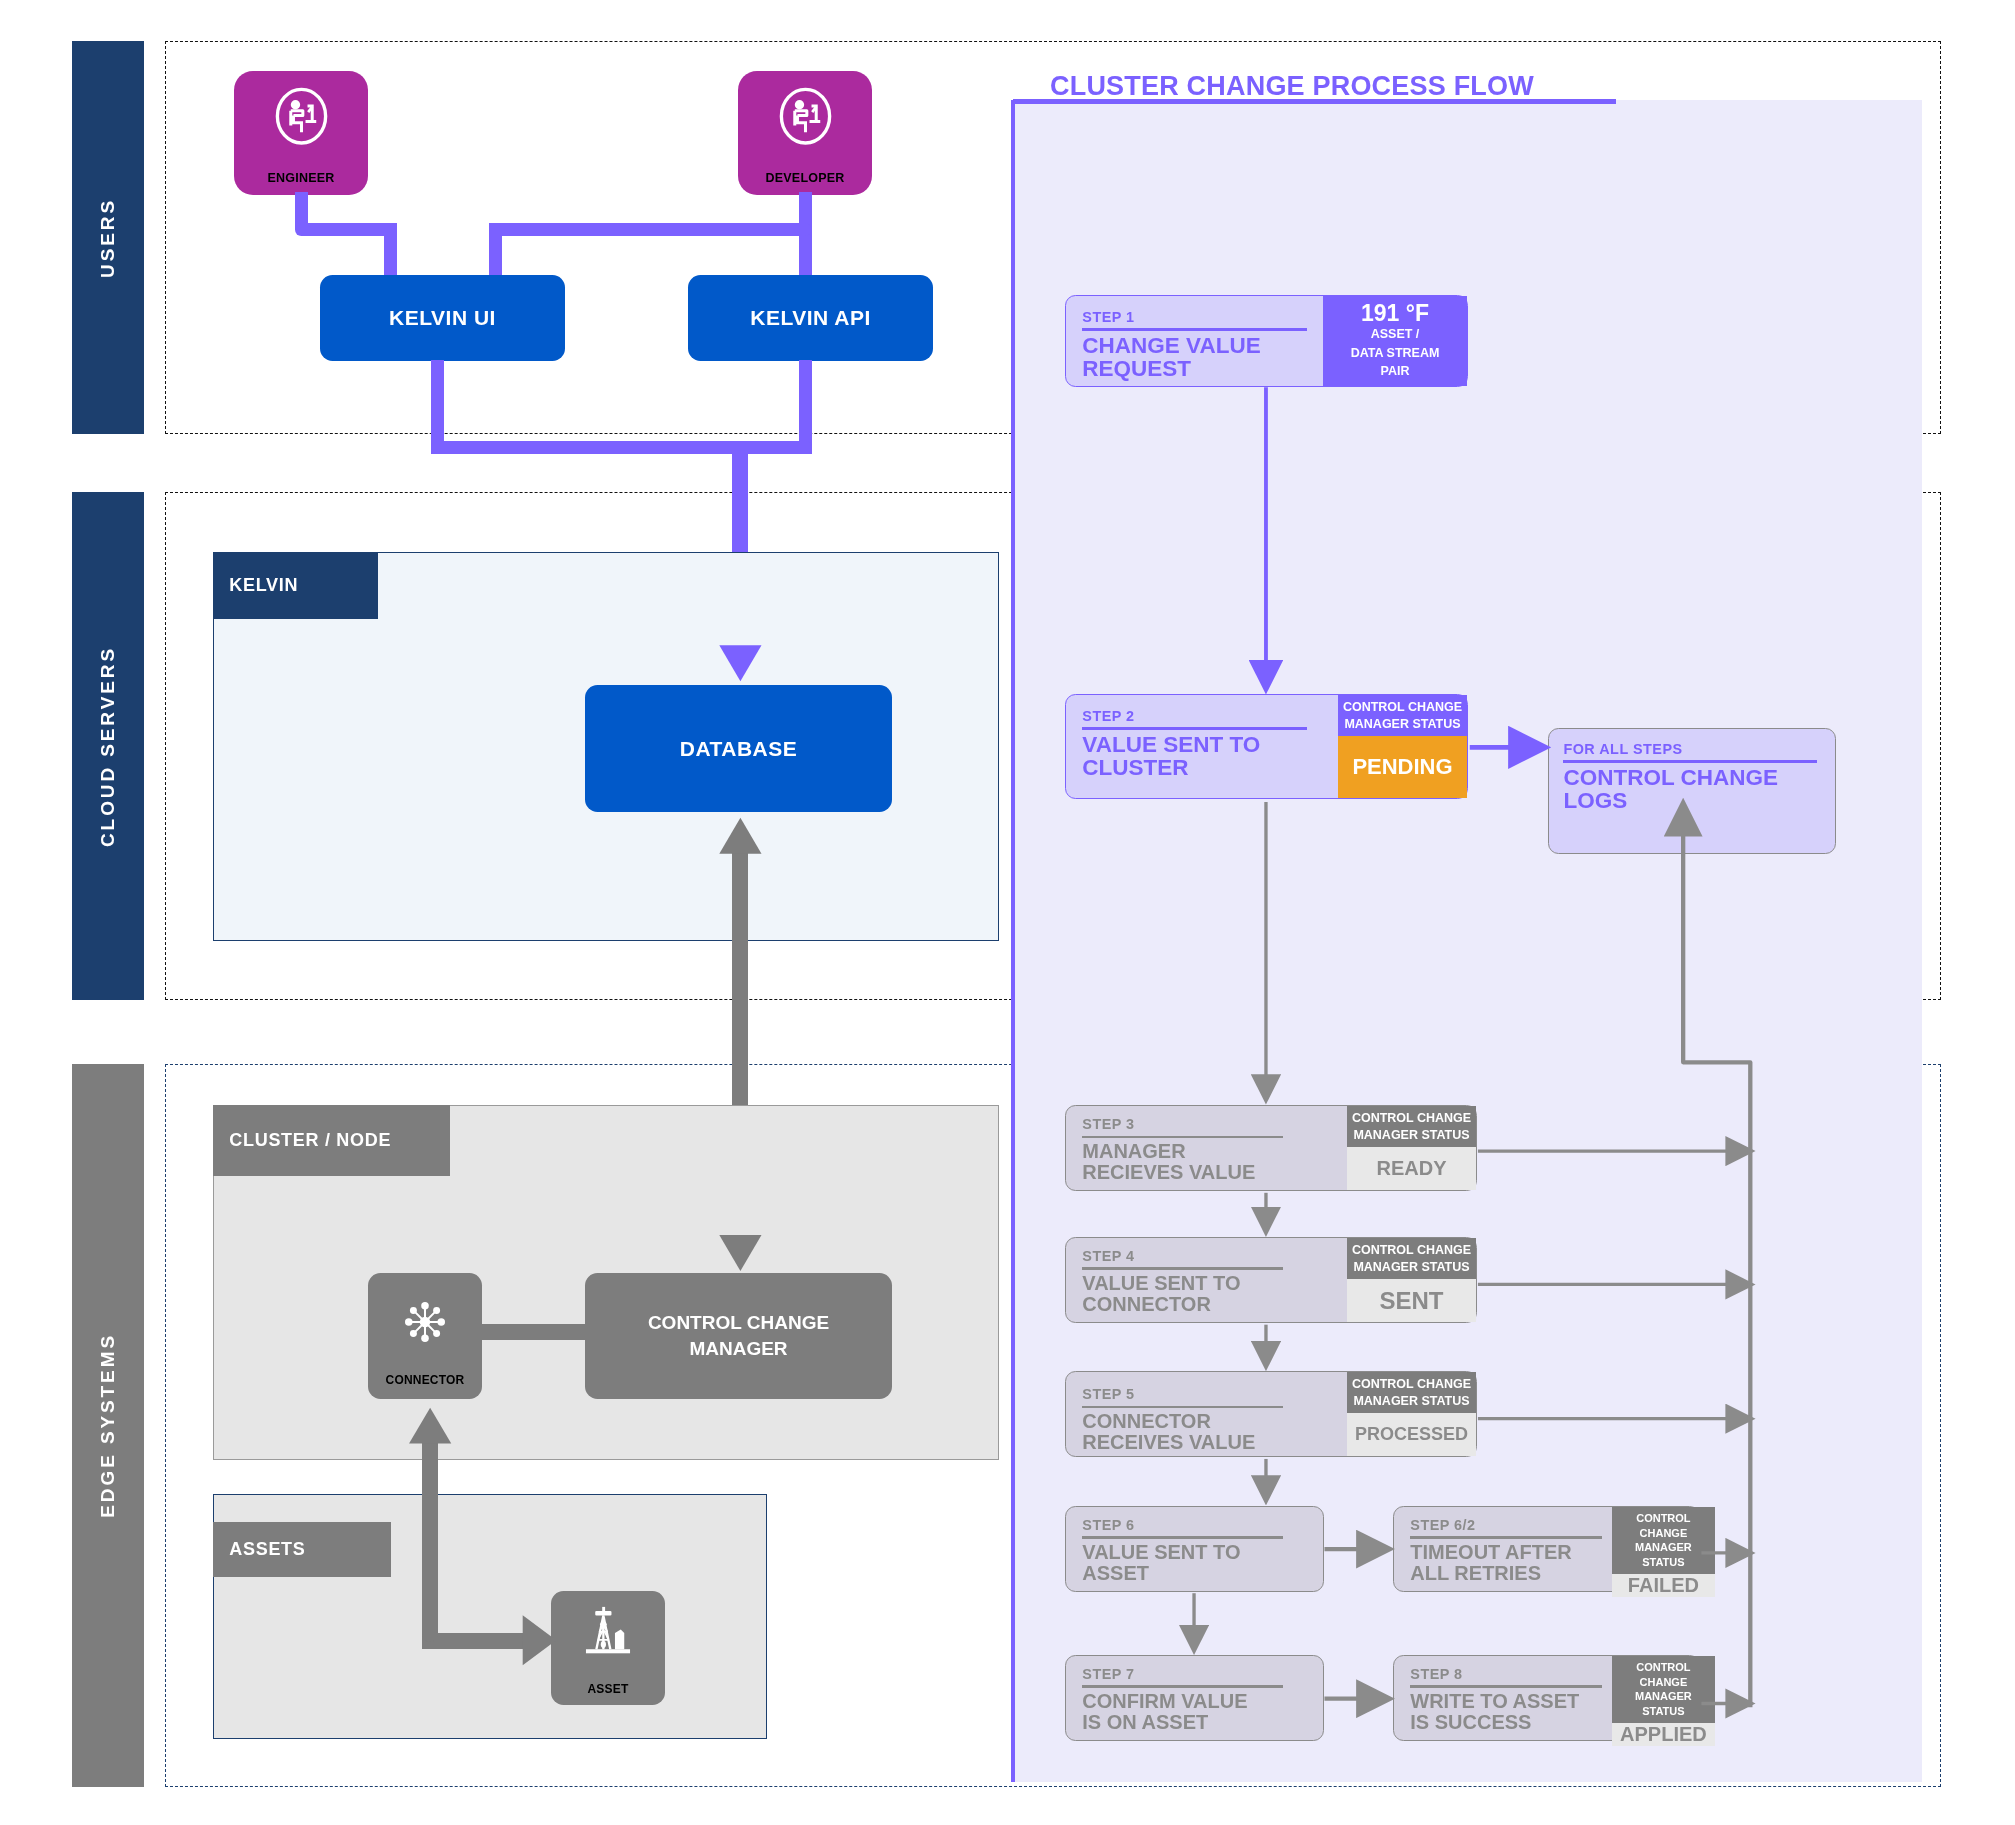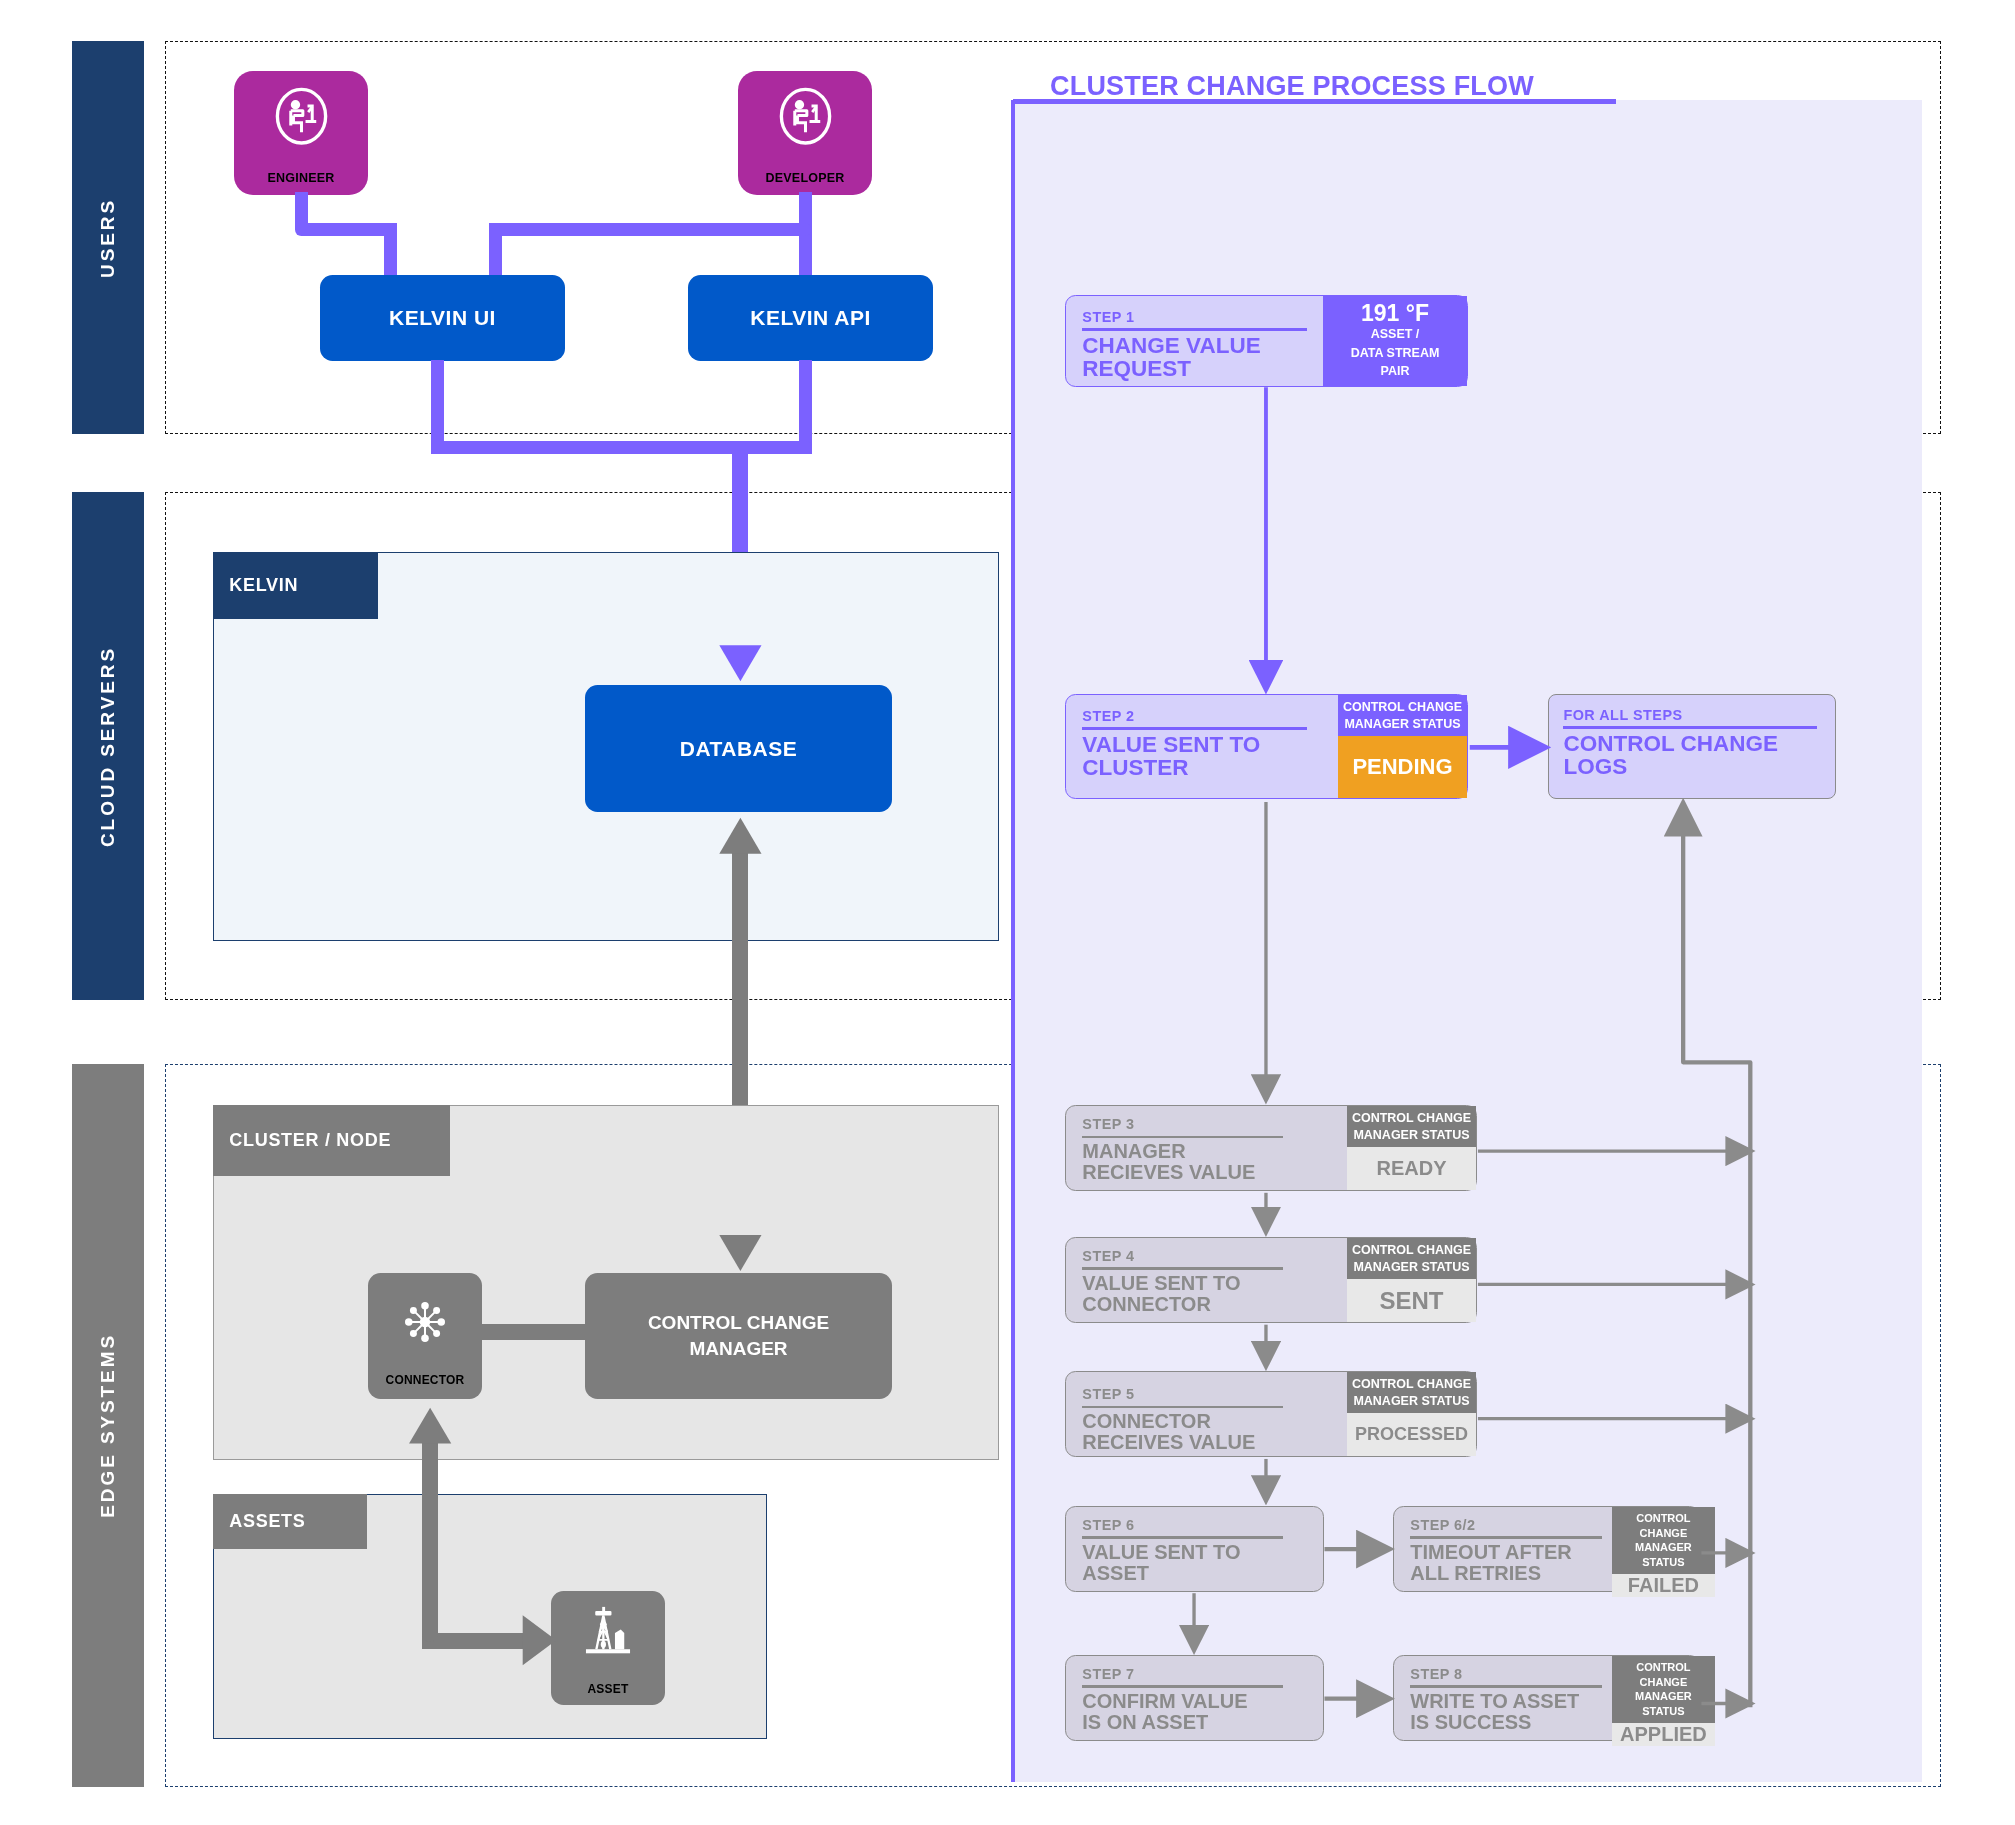--- a/index.html
+++ b/index.html
@@ -196,21 +196,21 @@
   </div>
 
   <div class="seg greyseg" style="left:480px;top:1324px;width:115px;height:16.3px;"></div>
 
   <div class="node grey" style="left:585px;top:1273px;width:307px;height:126px;padding:0 19px;">
     <span>CONTROL CHANGE MANAGER</span>
   </div>
 
   <div class="container" style="left:213px;top:1494px;width:554px;height:245px;">
     <div class="body" style="background:#e6e6e6;border:1.4px solid #1c3f6e;"></div>
-    <div class="tab" style="width:154px;height:55px;background:#7d7d7d;">
+    <div class="tab" style="width:178px;height:55px;background:#7d7d7d;margin-top:28px;">
       <span>ASSETS</span>
     </div>
   </div>
 
   <div class="node grey" style="left:551px;top:1591px;width:114px;height:114px;">
     <div class="usericon" style="top:13.4px;">
       <svg width="58" height="58" viewBox="0 0 100 100">
         <rect x="12" y="78" width="76" height="7" fill="#fff"></rect>
         <rect x="28" y="12" width="28" height="8" rx="2" fill="#fff"></rect>
         <rect x="40" y="5" width="5" height="9" fill="#fff"></rect>
@@ -255,21 +255,21 @@
     </div>
     <div class="right" style="width:129px;">
       <div class="hdr">
         <div>CONTROL CHANGE</div>
         <div>MANAGER STATUS</div>
       </div>
       <div class="val">PENDING</div>
     </div>
   </div>
 
-  <div class="logbox" style="left:1548px;top:694px;width:288px;height:105px;border-radius:8px;">
+  <div class="logbox" style="left:1548px;top:728px;width:288px;height:126px;">
     <div class="kicker">FOR ALL STEPS</div>
     <div class="rule" style="width:254px;"></div>
     <div class="title">
       <div>CONTROL CHANGE</div>
       <div>LOGS</div>
     </div>
   </div>
 
   <div class="step grey" style="left:1065px;top:1105px;width:412px;height:86px;">
     <div class="left" style="padding-top:10px;">

